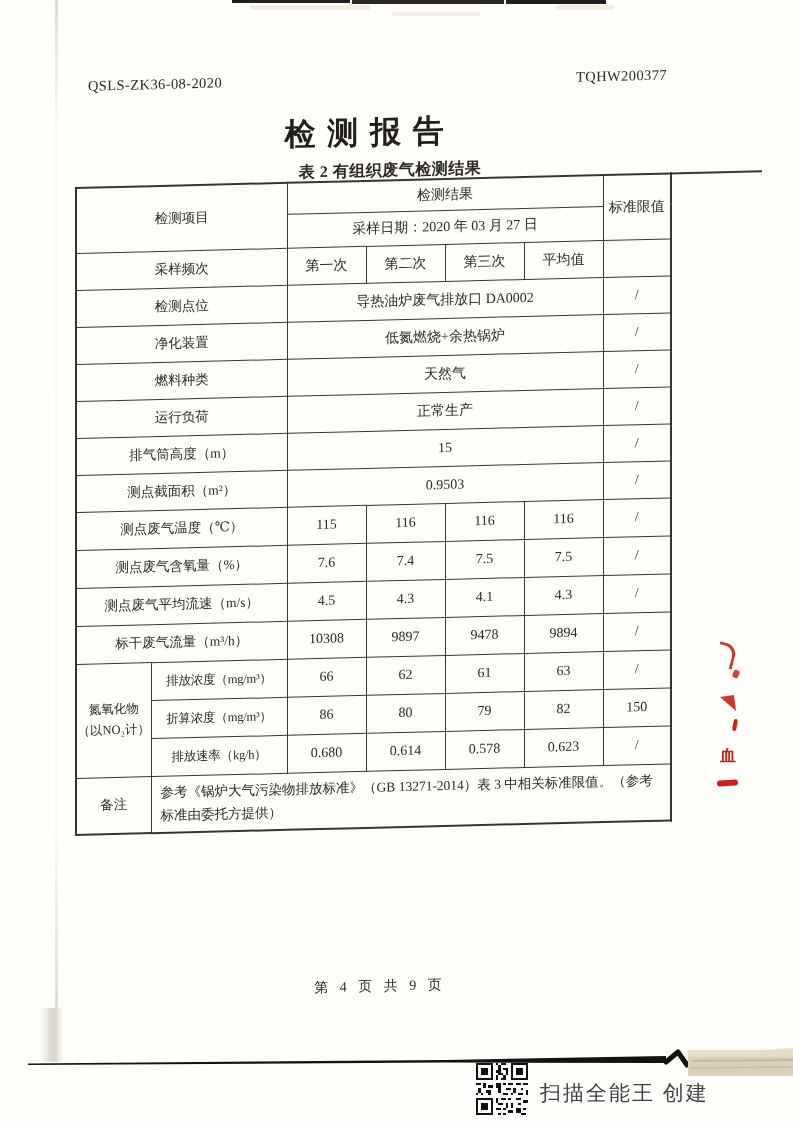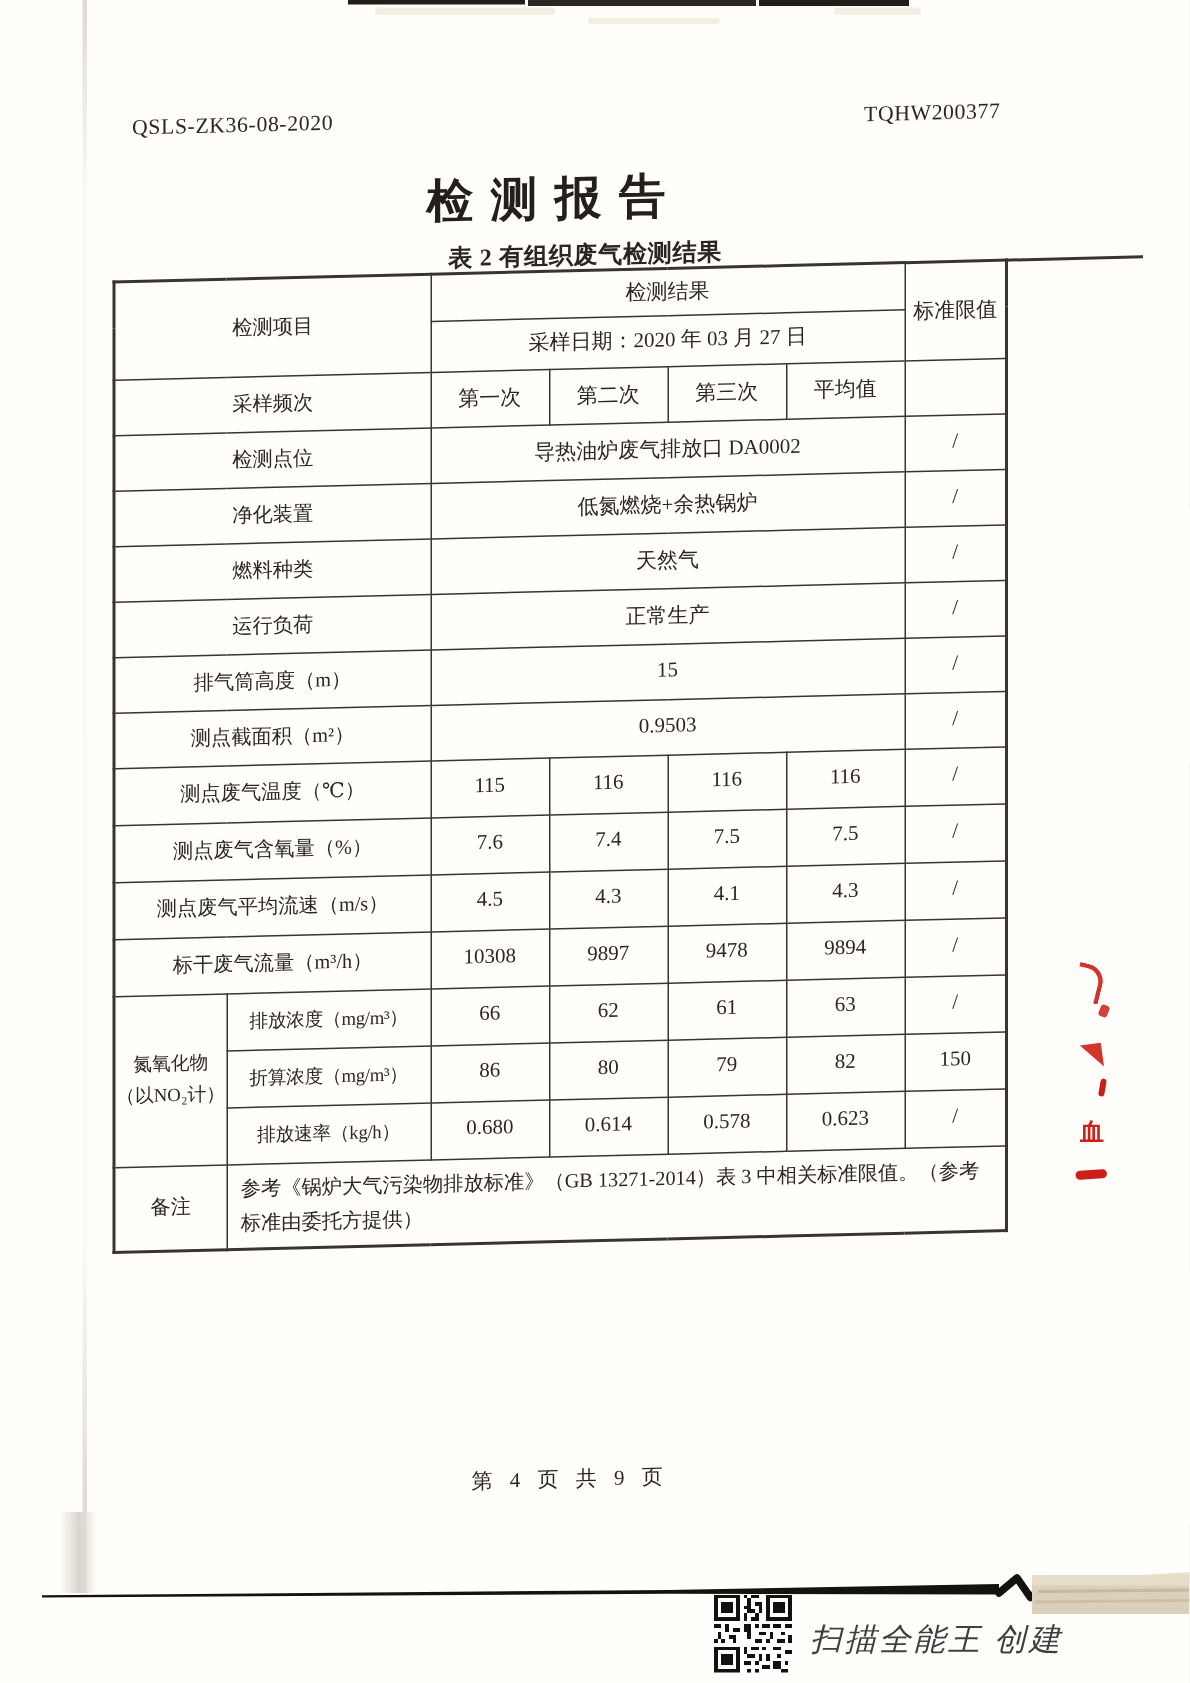--- a/index.html
+++ b/index.html
@@ -60,21 +60,21 @@
   .s1{left:717px;top:643px;width:15px;height:22px;border-right:3.5px solid var(--stamp-red);
       border-top:3px solid var(--stamp-red);border-radius:0 12px 0 0;transform:rotate(14deg);opacity:.9;}
   .s2{left:733px;top:670px;width:6px;height:8px;background:var(--stamp-red);border-radius:2px;transform:rotate(22deg);opacity:.85;}
   .s3{left:721px;top:696px;width:0;height:0;border-left:14px solid transparent;
       border-top:16px solid var(--stamp-red);transform:rotate(-8deg);opacity:.9;}
   .s4{left:733px;top:719px;width:4px;height:12px;background:var(--stamp-red);border-radius:2px;transform:rotate(10deg);}
   .s5{left:720px;top:748px;font-size:16px;font-weight:700;color:var(--stamp-red);line-height:1;}
   .s6{left:717px;top:780px;width:21px;height:6px;background:var(--stamp-red);border-radius:3px;transform:rotate(-4deg);}
   
   .wm-text{position:absolute;left:540px;top:1079px;font-size:21px;color:#3f3f3f;
-    letter-spacing:2px;font-family:"Liberation Sans","DejaVu Sans",sans-serif;font-style:italic;}
+    letter-spacing:2px;font-family:"Liberation Sans","DejaVu Sans",sans-serif;}
   .qr{position:absolute;left:476px;top:1063px;}
 </style>
 </head>
 <body>
 
 <div class="page">
 
   <div class="edge-line"></div>
   <div class="edge-block"></div>
   <div class="top-strip ts1"></div>

